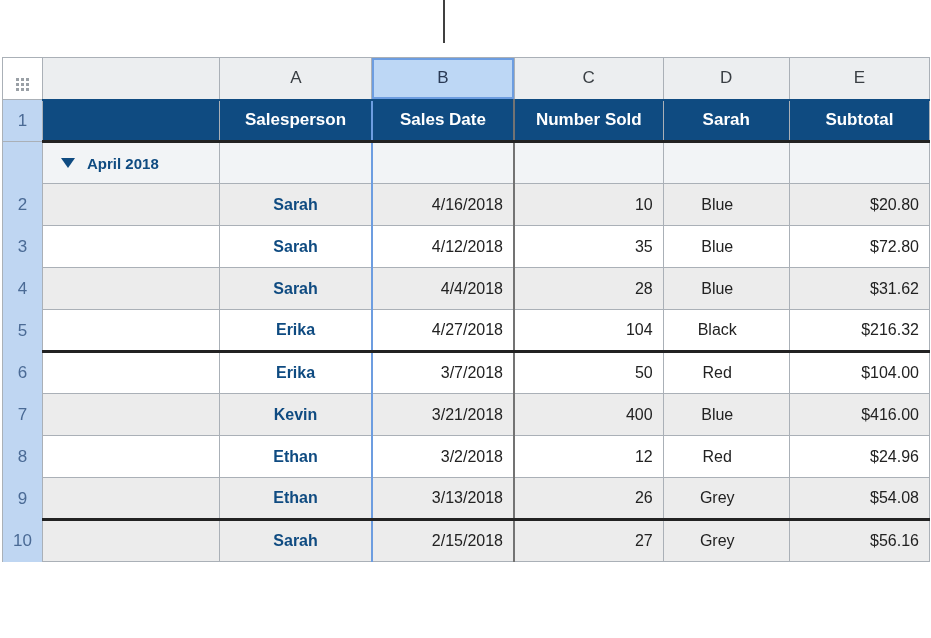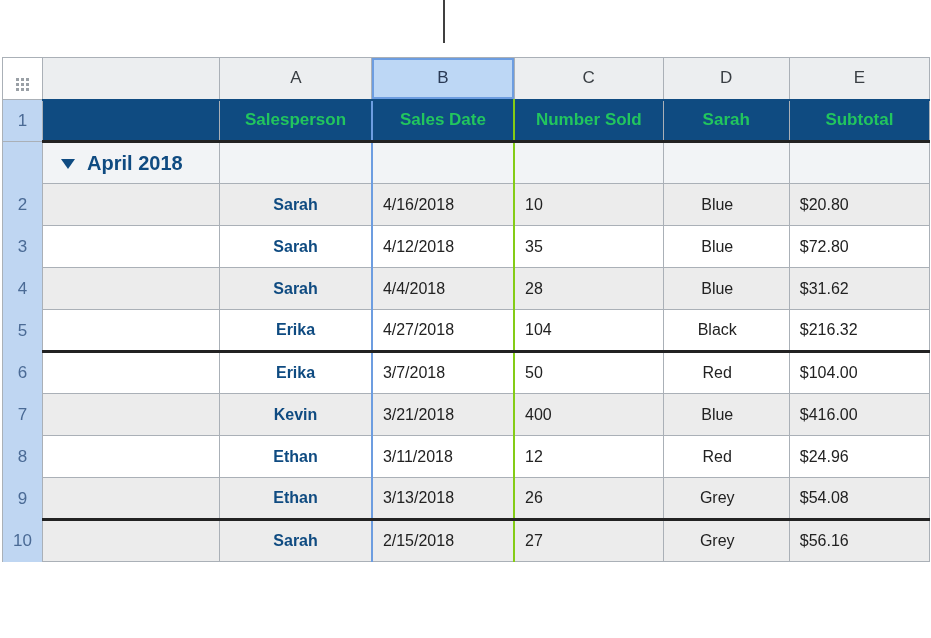--- a/index.html
+++ b/index.html
@@ -90,35 +90,35 @@
     cursor: pointer;
     padding: 0;
     border-top: none;
     border-bottom: none;
   }
   td.rownum.sep-top { border-top: 1px solid #aab0b7; }
 
   
   tr.fieldhdr td.cell {
     background: #0f4b81;
-    color: #22c55e;
+    color: #ffffff;
     font-weight: 700;
     font-size: 17px;
     text-align: center;
     border-top: 2px solid #0f4b81;
     border-bottom: 2px solid #0f4b81;
   }
   tr.fieldhdr td.rownum { border-top: 1px solid #aab0b7; border-bottom: 1px solid #aab0b7; }
 
   
   tr.group td.category {
     background: #f2f4f6;
     color: #0f4b81;
     font-weight: 700;
-    font-size: 20px;
+    font-size: 15px;
     padding-left: 18px;
   }
   tr.group td.catcell {
     background: #f2f4f6;
   }
   tr.group td { border-top: 3px solid #222; }
   tr.group td.rownum { border-top: 1px solid #aab0b7; }
   tr.group .disclosure {
     display: inline-block;
     width: 0; height: 0;
@@ -127,26 +127,26 @@
     border-top: 10px solid #0f4b81;
     margin-right: 12px;
     vertical-align: 1px;
   }
 
   
   td.cell { background: #fff; }
   td.cell.alt { background: #ececec; }
 
   td.salesperson { color: #0f4b81; font-weight: 700; text-align: center; }
-  td.date, td.num, td.color, td.subtotal { color: #222; }
+  td.date, td.num, td.color, td.subtotal { text-align: right; color: #222; }
   td.color { text-align: center; padding-right: 28px; }
 
   
   td.sel-left  { border-left: 2px solid #6d9de0; }
-  td.sel-right { border-right: 2px solid #84cc16; }
+  td.sel-right { border-right: 2px solid #737373; }
 
   
   tr.grp-end td.cell,
   tr.grp-end td.category { border-bottom: 3px solid #222; }
 
   td.category.data { background: #fff; }
   td.category.data.alt { background: #ececec; }
 </style>
 </head>
 <body>
@@ -260,21 +260,21 @@
           <td class="cell salesperson alt">Kevin</td>
           <td class="cell date alt sel-left sel-right">3/21/2018</td>
           <td class="cell num alt">400</td>
           <td class="cell color alt">Blue</td>
           <td class="cell subtotal alt">$416.00</td>
         </tr>
         <tr class="">
           <td class="rownum">8</td>
           <td class="category data"></td>
           <td class="cell salesperson">Ethan</td>
-          <td class="cell date sel-left sel-right">3/11/2018</td>
+          <td class="cell date sel-left sel-right">3/2/2018</td>
           <td class="cell num">12</td>
           <td class="cell color">Red</td>
           <td class="cell subtotal">$24.96</td>
         </tr>
         <tr class="grp-end ">
           <td class="rownum">9</td>
           <td class="category data alt"></td>
           <td class="cell salesperson alt">Ethan</td>
           <td class="cell date alt sel-left sel-right">3/13/2018</td>
           <td class="cell num alt">26</td>

